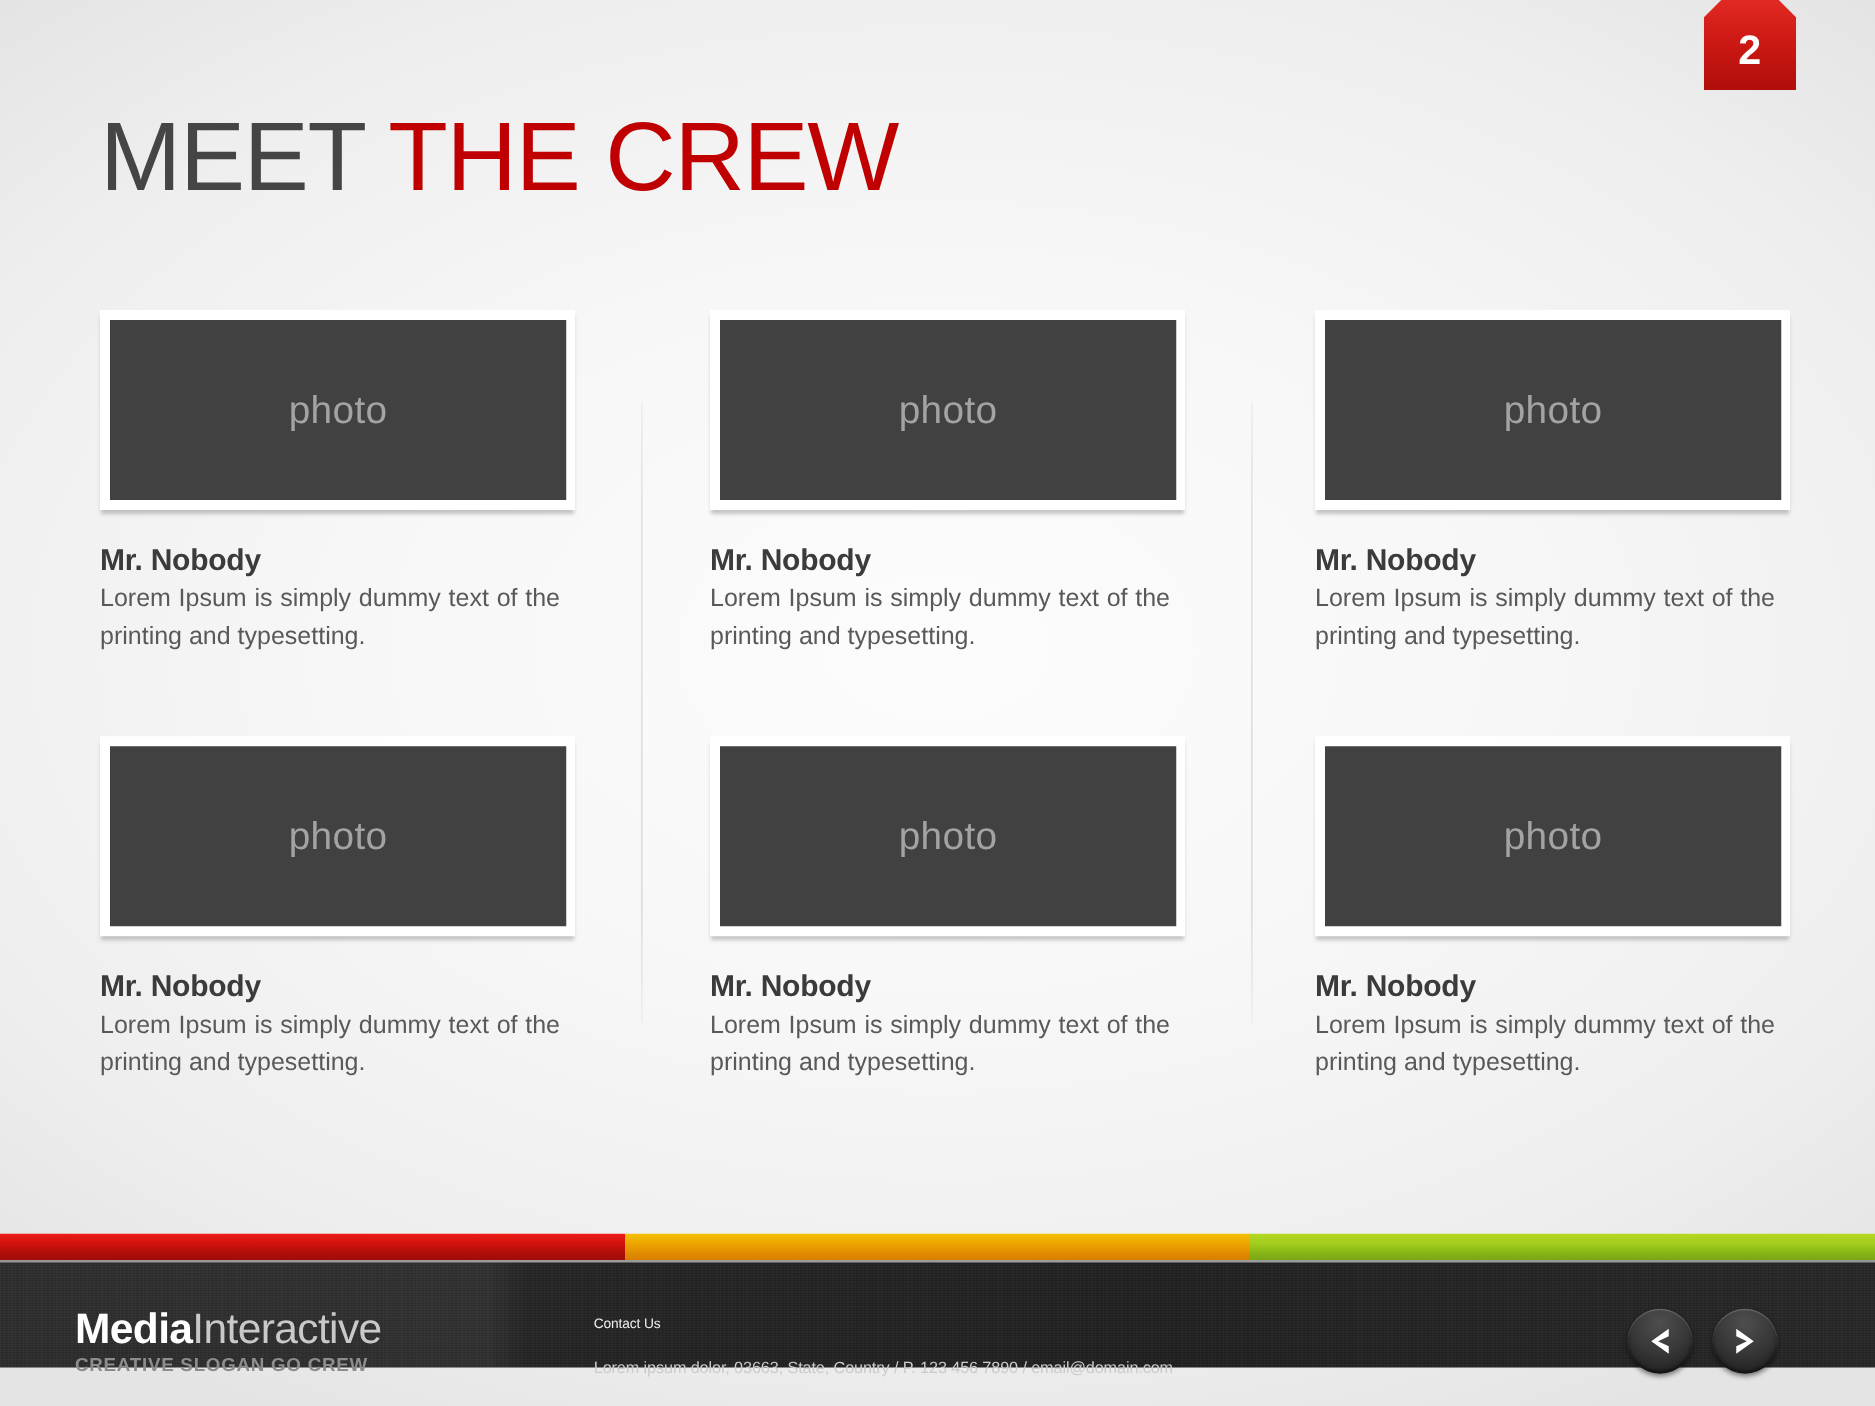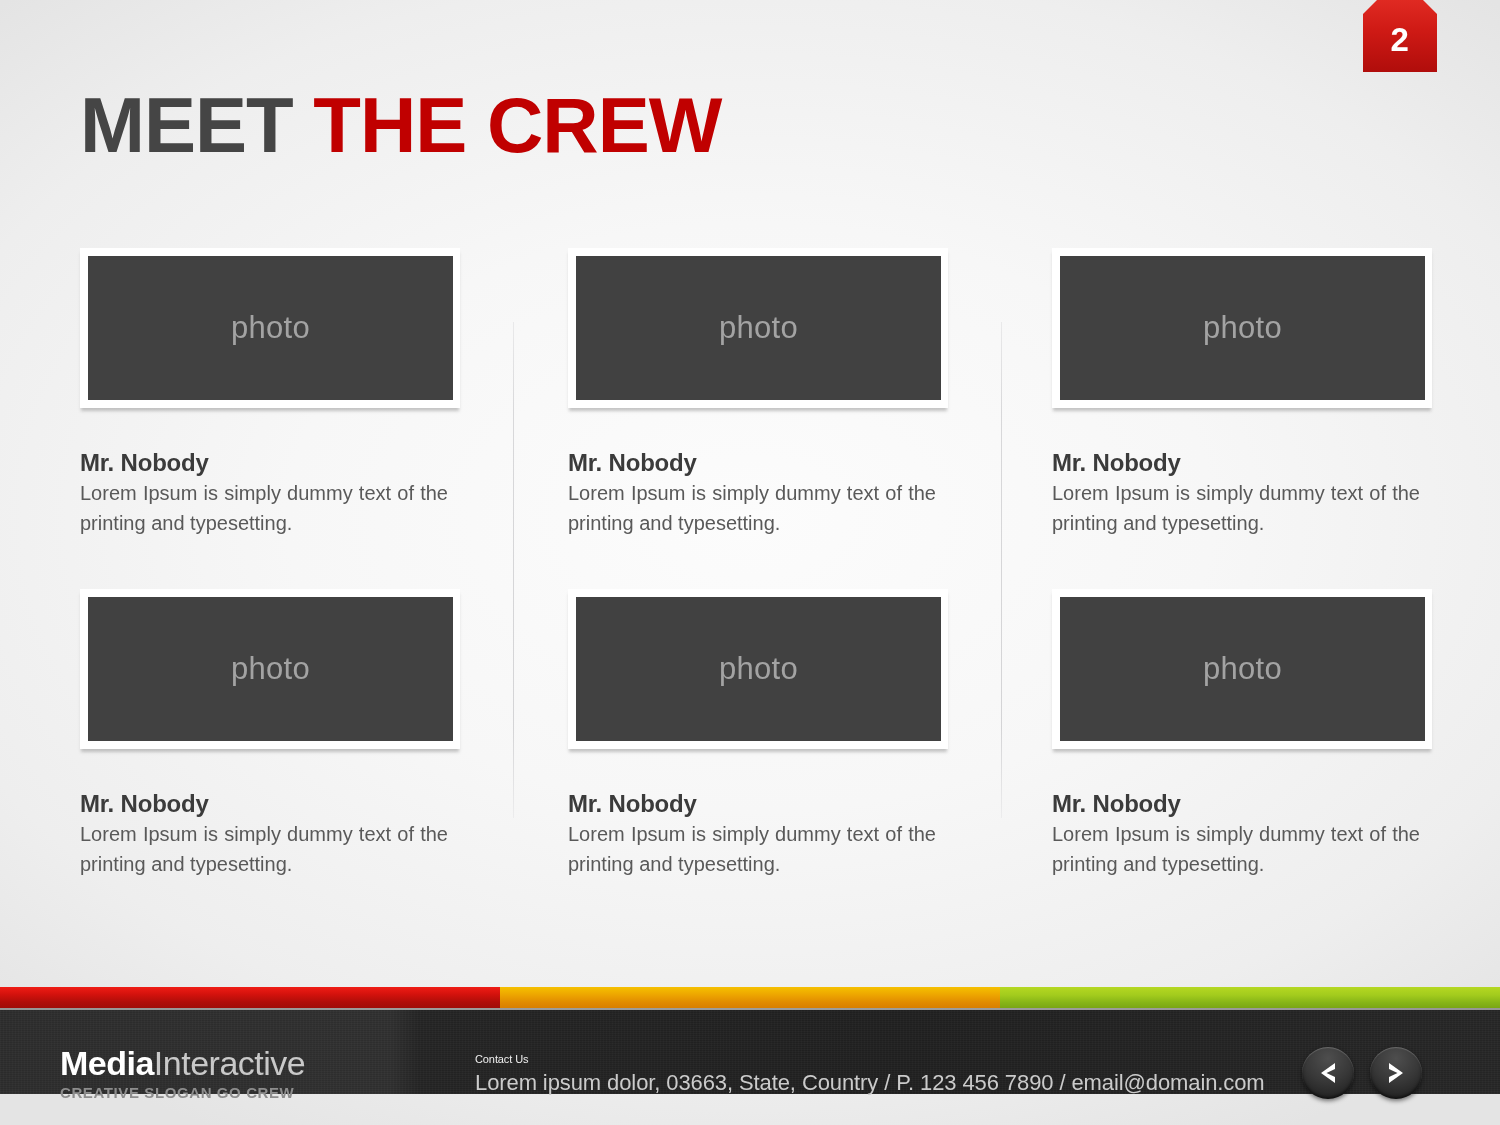--- a/index.html
+++ b/index.html
@@ -44,21 +44,21 @@
     line-height: 1;
     letter-spacing: 0.5px;
   }
 
   
   .title {
     position: absolute;
     left: 80px;
     top: 86px;
     font-size: 78px;
-    font-weight: bold;
+    font-weight: normal;
     line-height: 1;
     letter-spacing: -1px;
     white-space: nowrap;
   }
   .title-part-1 { color: #454545; }
   .title-part-2 { color: #c00000; }
 
   
   .grid {
     position: absolute;
@@ -103,21 +103,21 @@
     justify-content: center;
   }
   .photo-label {
     color: #a3a3a3;
     font-size: 31px;
     font-weight: normal;
     letter-spacing: 0.3px;
   }
 
   .member-name {
-    margin-top: 42px;
+    margin-top: 28px;
     font-size: 24px;
     font-weight: bold;
     color: #3b3b3b;
     line-height: 1.1;
     letter-spacing: -0.2px;
   }
   .member-desc {
     margin-top: 3px;
     font-size: 20px;
     color: #595959;
@@ -202,22 +202,22 @@
     top: 43px;
   }
   .contact-title {
     font-size: 11px;
     font-weight: normal;
     color: #efefef;
     line-height: 1.2;
     letter-spacing: -0.1px;
   }
   .contact-line {
-    margin-top: 4px;
-    font-size: 22px;
+    margin-top: 20px;
+    font-size: 13px;
     color: #cbcbcb;
     line-height: 1.2;
     letter-spacing: -0.1px;
     white-space: nowrap;
   }
 
   .nav-buttons {
     position: absolute;
     right: 78px;
     top: 1047px;

